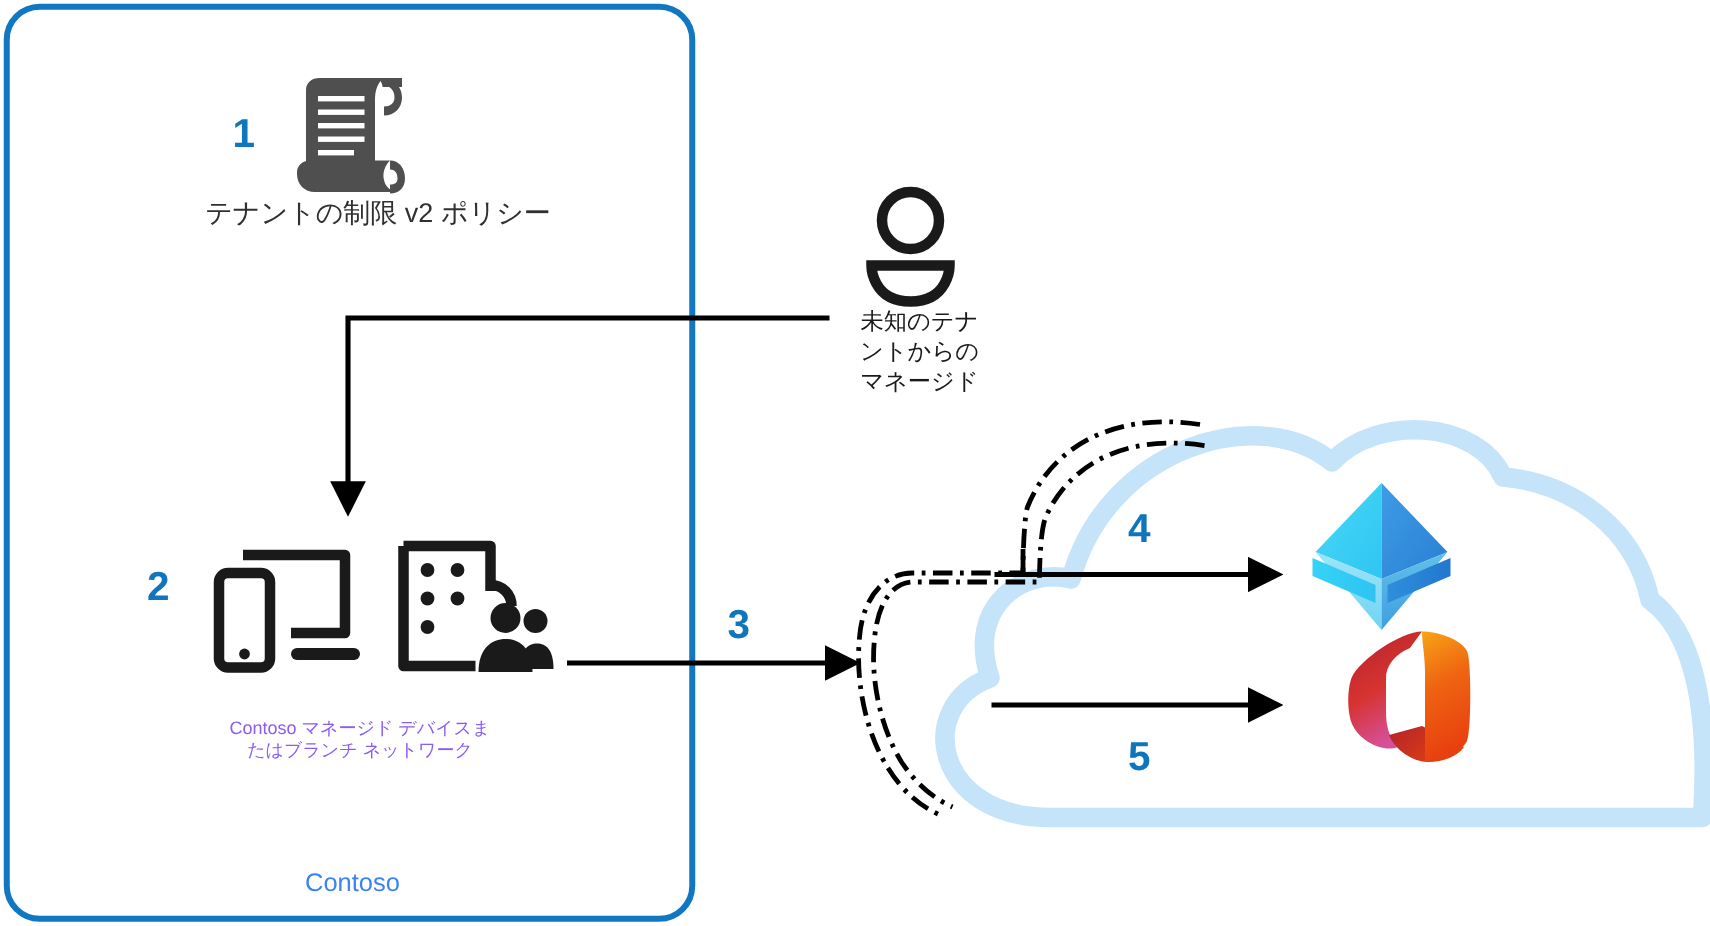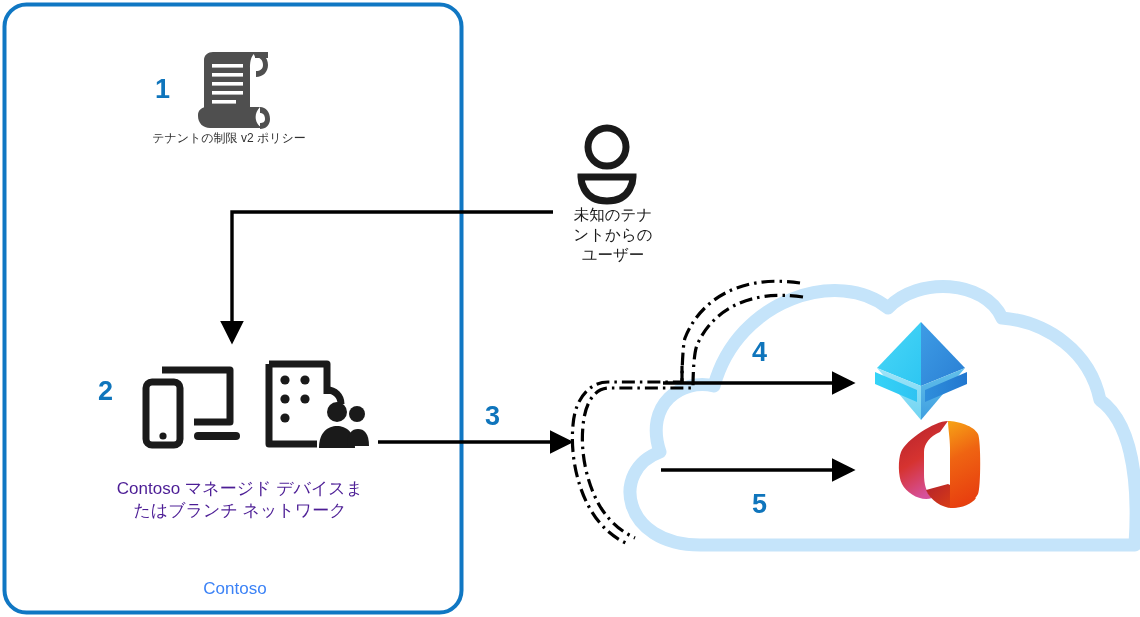--- a/index.html
+++ b/index.html
@@ -32,39 +32,39 @@
     white-space: pre-line;
   }
   .num {
     position: absolute;
     color: #0f75bc;
     font-weight: bold;
     font-size: 27px;
     line-height: 1;
   }
   .lbl-policy {
-    left: 69px;
+    left: 92px;
     top: 131px;
     width: 320px;
-    font-size: 12px;
+    font-size: 18px;
     color: #303030;
   }
   .lbl-user {
     left: 533px;
     top: 205px;
     width: 160px;
     font-size: 15.5px;
     color: #1a1a1a;
   }
   .lbl-device {
     left: 55px;
     top: 478px;
     width: 370px;
-    font-size: 17px;
-    color: #4c1d95;
+    font-size: 12px;
+    color: #8b5cf6;
   }
   .lbl-contoso {
     left: 130px;
     top: 578px;
     width: 210px;
     font-size: 17px;
     color: #3b82f6;
   }
   .num-1 { left: 155px; top: 76px; }
   .num-2 { left: 98px; top: 378px; }
@@ -273,20 +273,20 @@
   <div class="num num-1">1</div>
   <div class="num num-2">2</div>
   <div class="num num-3">3</div>
   <div class="num num-4">4</div>
   <div class="num num-5">5</div>
 
   <div class="lbl lbl-policy">テナントの制限 v2 ポリシー</div>
 
   <div class="lbl lbl-user">未知のテナ
 ントからの
-ユーザー</div>
+マネージド</div>
 
   <div class="lbl lbl-device">Contoso マネージド デバイスま
 たはブランチ ネットワーク</div>
 
   <div class="lbl lbl-contoso">Contoso</div>
 
 </div>
 
 </body></html>

